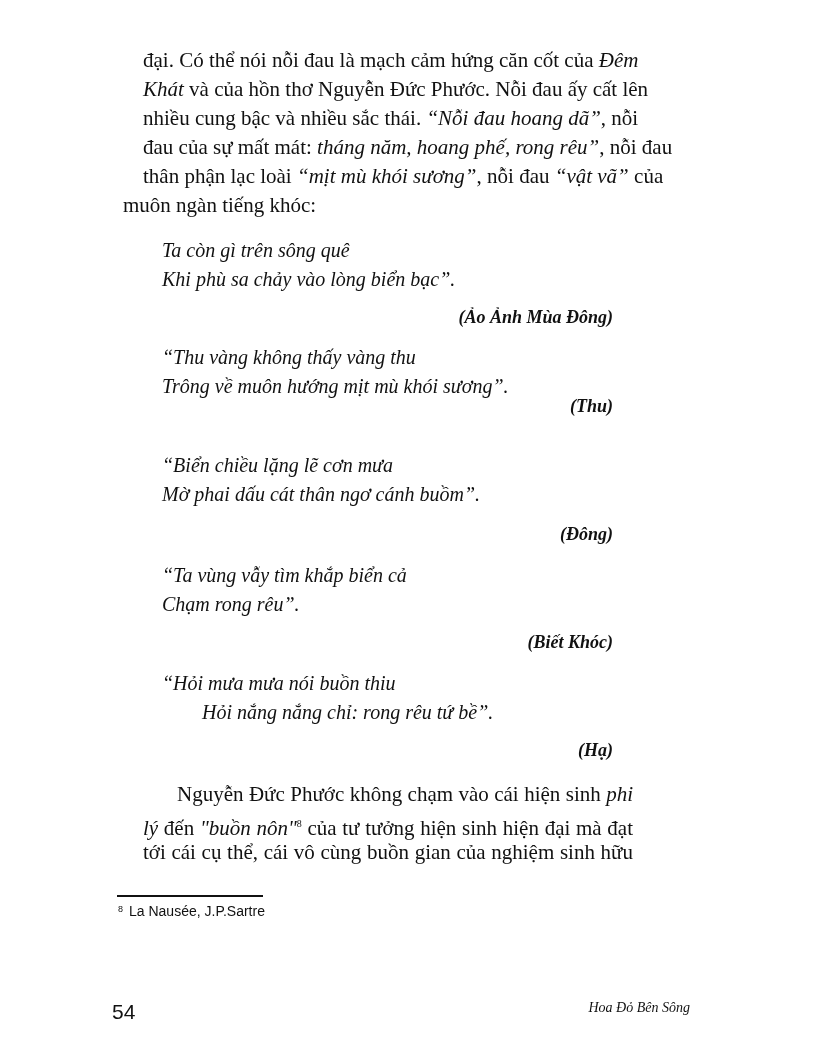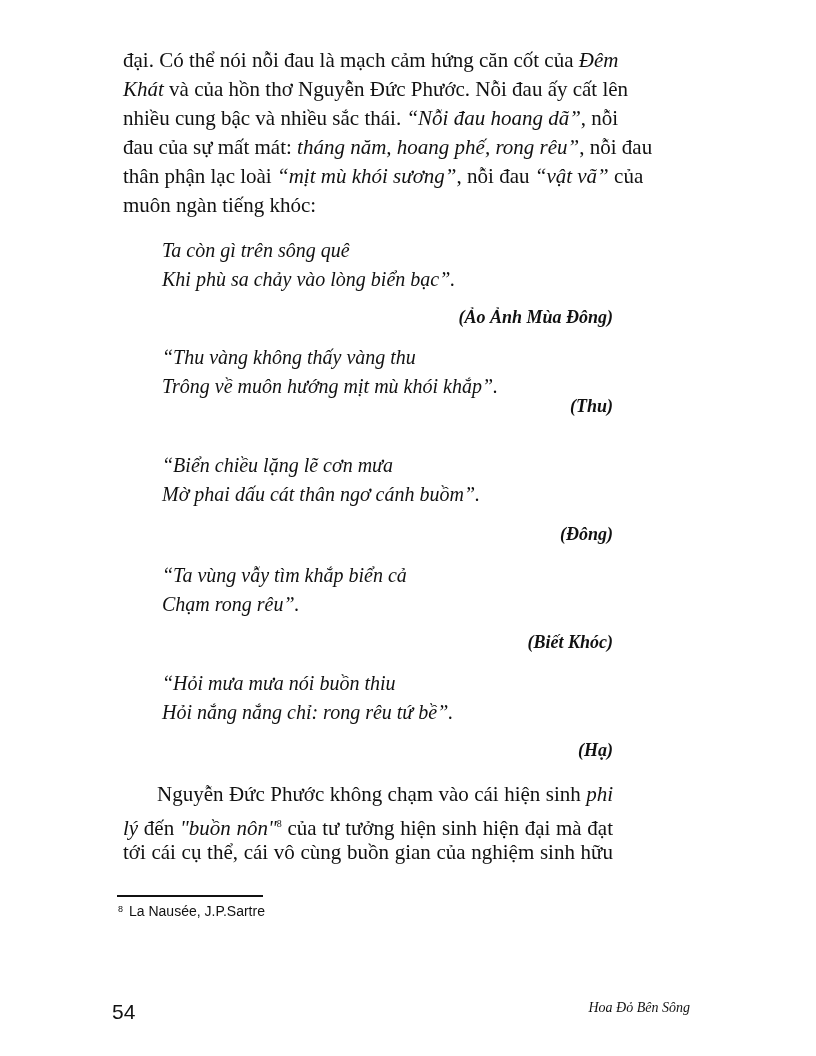--- a/index.html
+++ b/index.html
@@ -1,20 +1,20 @@
 <!DOCTYPE html>
 <html><head>
 <meta charset="utf-8">
 <style>
   html, body { margin: 0; padding: 0; background: #ffffff; }
   body { width: 816px; height: 1056px; position: relative; overflow: hidden; color: #111; }
   .page { position: absolute; left: 0; top: 0; width: 816px; height: 1056px; }
   .prose { font-family: "Liberation Serif", "DejaVu Serif", serif; font-size: 21px; line-height: 29px; }
   .line { position: absolute; left: 123px; white-space: nowrap; }
-  .justify { width: 490px; text-align: justify; text-align-last: justify; }
+  .justify { width: 490px; text-align: justify; text-align-last: justify; margin-left: 20px; }
   em { font-style: italic; }
   .verse { position: absolute; left: 162px; font-family: "Liberation Serif", "DejaVu Serif", serif; font-style: italic; font-size: 20px; line-height: 29px; white-space: nowrap; }
   .source { position: absolute; right: 203px; font-family: "Liberation Serif", "DejaVu Serif", serif; font-style: italic; font-weight: bold; font-size: 18px; white-space: nowrap; }
   .rule { position: absolute; left: 117px; top: 895px; width: 146px; height: 2px; background: #111; }
   .fn { position: absolute; left: 118px; font-family: "Liberation Sans", "DejaVu Sans", sans-serif; font-size: 14px; white-space: nowrap; }
   .fn sup { font-size: 9px; vertical-align: 4px; margin-right: 6px; }
   .pageno { position: absolute; left: 112px; top: 1000px; font-family: Liberation Sans, sans-serif; font-size: 21px; }
   .runhead { position: absolute; right: 126px; top: 1000px; font-family: "Liberation Serif", "DejaVu Serif", serif; font-style: italic; font-size: 14px; }
   sup.ref { font-size: 10px; vertical-align: 8px; }
 </style>
@@ -45,39 +45,39 @@
   </div>
 
   <div>
     <div class="verse" style="top:236px;">Ta còn gì trên sông quê</div>
     <div class="verse" style="top:265px;">Khi phù sa chảy vào lòng biển bạc”.</div>
     <div class="source" style="top:307px;">(Ảo Ảnh Mùa Đông)</div>
   </div>
 
   <div>
     <div class="verse" style="top:343px;">“Thu vàng không thấy vàng thu</div>
-    <div class="verse" style="top:372px;">Trông về muôn hướng mịt mù khói khắp”.</div>
+    <div class="verse" style="top:372px;">Trông về muôn hướng mịt mù khói sương”.</div>
     <div class="source" style="top:396px;">(Thu)</div>
   </div>
 
   <div>
     <div class="verse" style="top:451px;">“Biển chiều lặng lẽ cơn mưa</div>
     <div class="verse" style="top:480px;">Mờ phai dấu cát thân ngơ cánh buồm”.</div>
     <div class="source" style="top:524px;">(Đông)</div>
   </div>
 
   <div>
     <div class="verse" style="top:561px;">“Ta vùng vẫy tìm khắp biển cả</div>
     <div class="verse" style="top:590px;">Chạm rong rêu”.</div>
     <div class="source" style="top:632px;">(Biết Khóc)</div>
   </div>
 
   <div>
     <div class="verse" style="top:669px;">“Hỏi mưa mưa nói buồn thiu</div>
-    <div class="verse" style="top:698px;">Hỏi nắng nắng chỉ: rong rêu tứ bề”.</div>
+    <div class="verse" style="top:698px;margin-left:40px;">Hỏi nắng nắng chỉ: rong rêu tứ bề”.</div>
     <div class="source" style="top:740px;">(Hạ)</div>
   </div>
 
   <div class="prose">
     <div class="line justify" style="top:780px; left:157px; width:456px;">
       <span>Nguyễn Đức Phước không chạm vào cái hiện sinh </span><em>phi</em>
     </div>
     <div class="line justify" style="top:809px;">
       <em>lý</em><span> đến </span><em>"buồn nôn"</em><sup class="ref">8</sup><span> của tư tưởng hiện sinh hiện đại mà đạt</span>
     </div>

